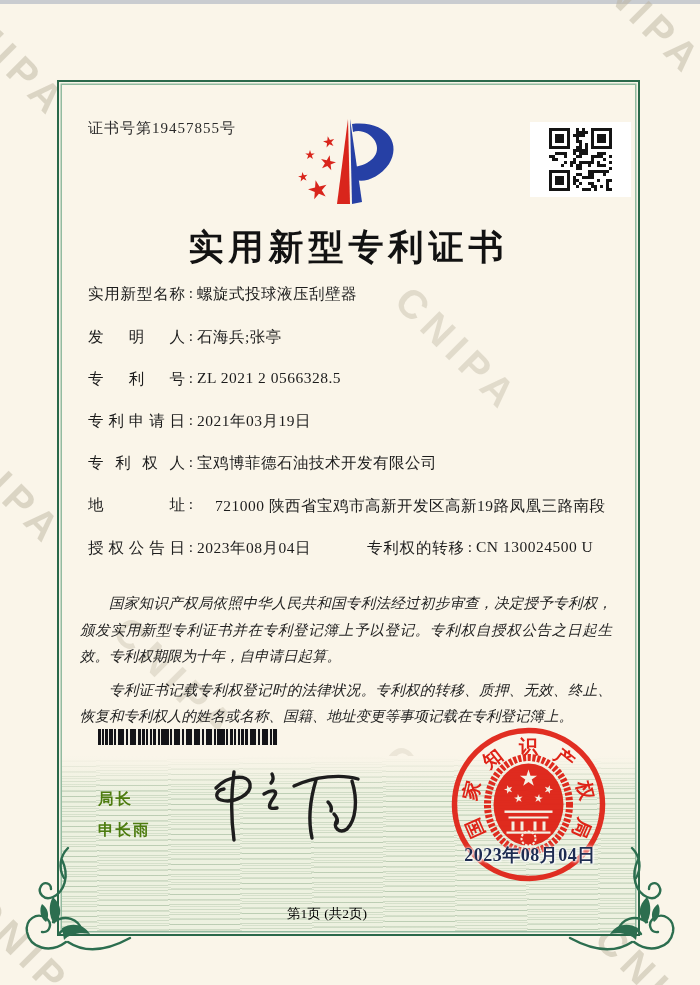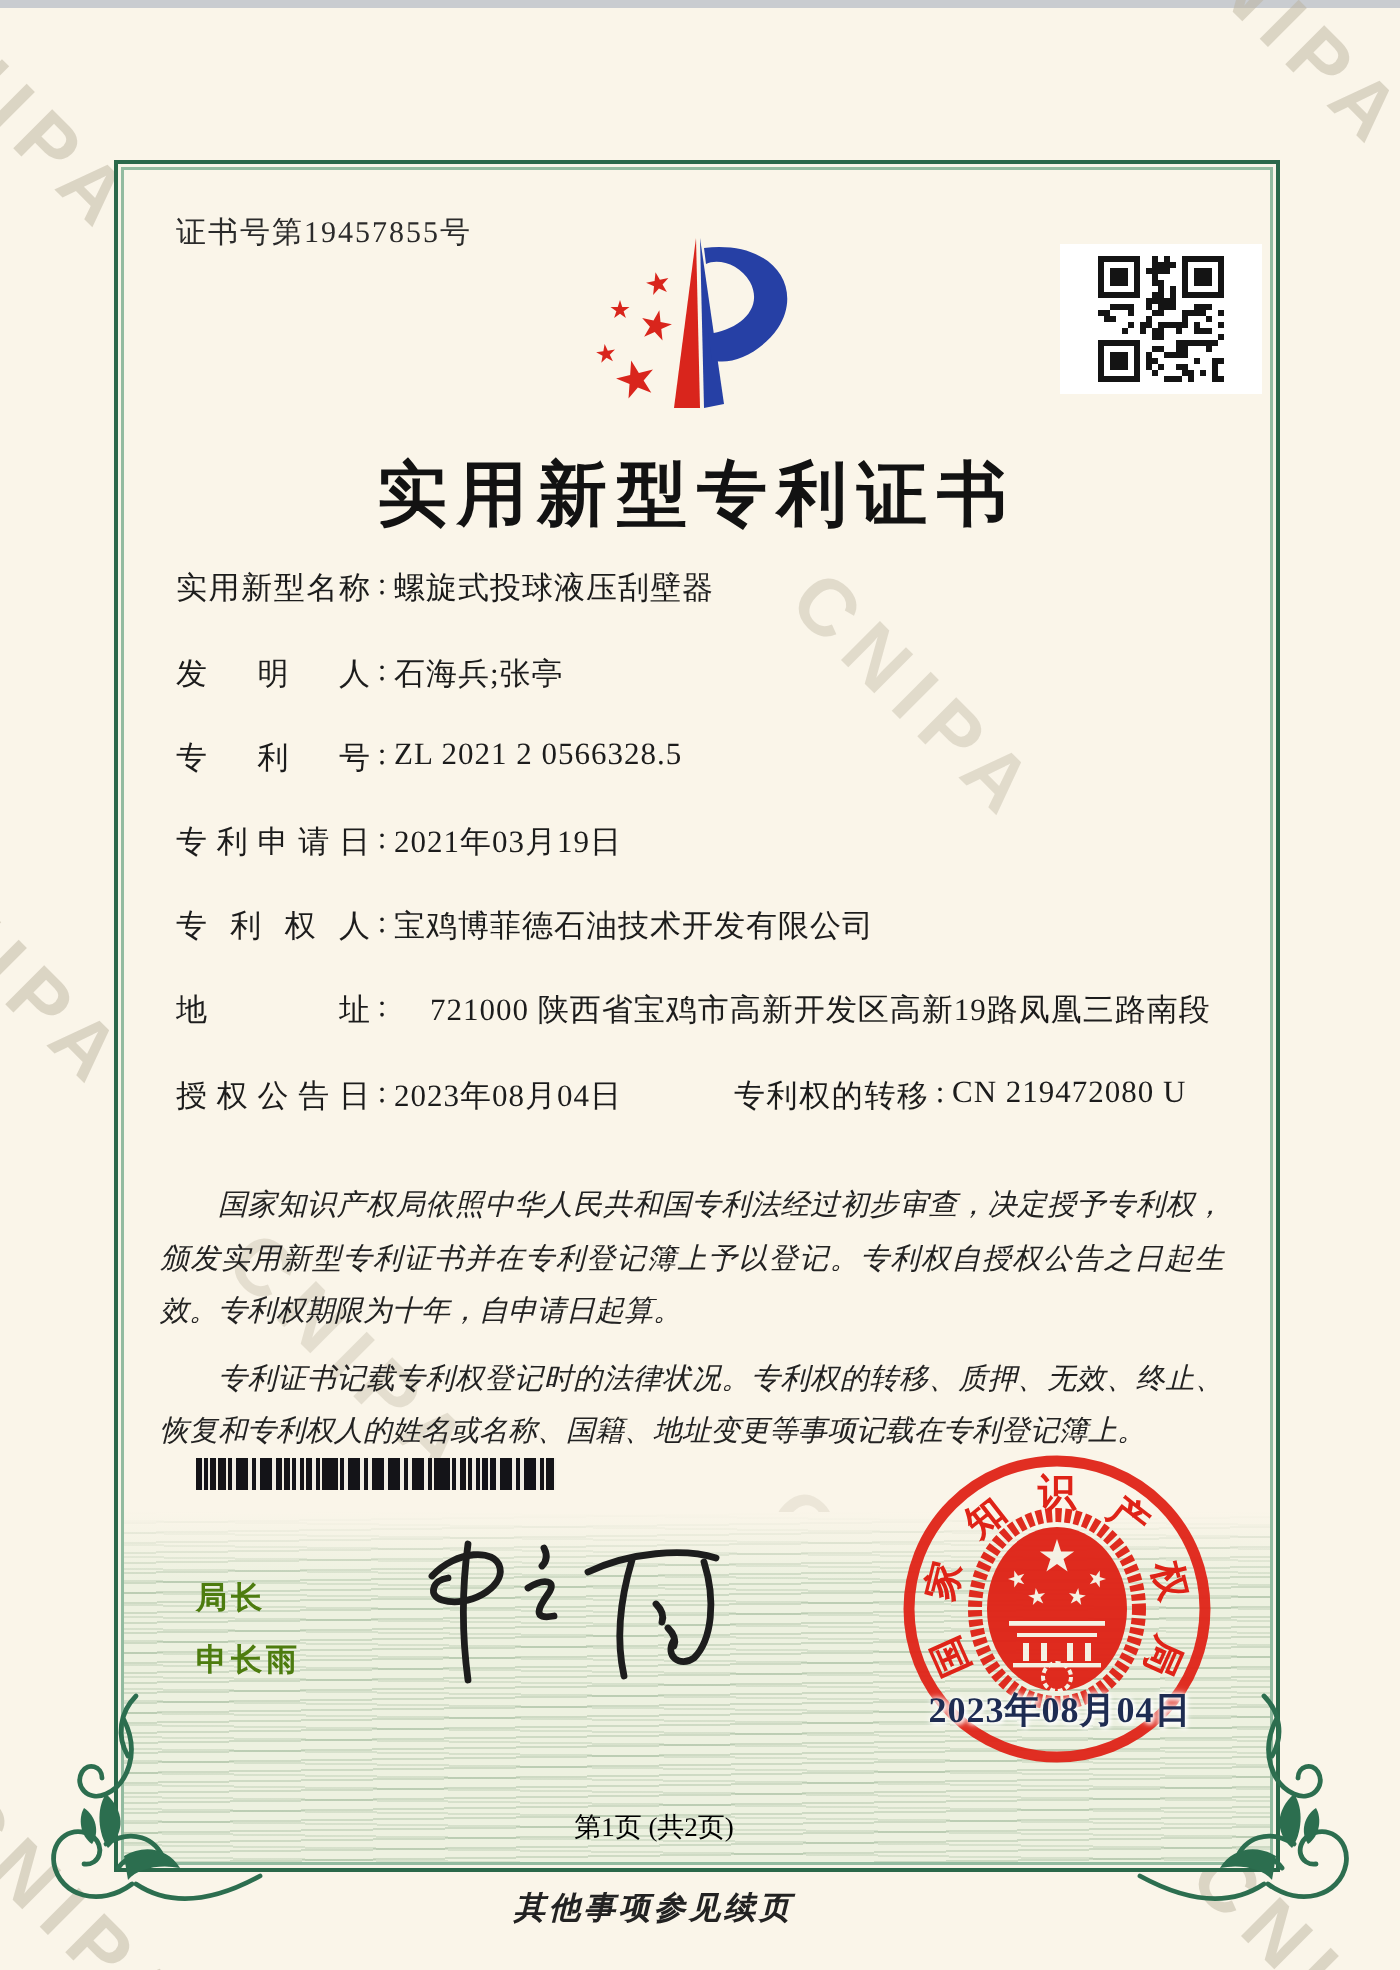--- a/index.html
+++ b/index.html
@@ -31,21 +31,21 @@
   }
   .waveband-fade {
     position:absolute; left:60px; top:756px; width:577px; height:34px;
     background:linear-gradient(#faf5e9, rgba(250,245,233,0));
   }
   .ornament { position:absolute; width:126px; height:126px; }
   .ornament svg { width:100%; height:100%; }
   .orn-bl { left:6px; top:842px; }
   .orn-br { left:568px; top:842px; transform:scaleX(-1); }
 
-  .cert-number { position:absolute; left:88px; top:107px; font-size:15px; color:#2b2b2b; letter-spacing:1px; }
+  .cert-number { position:absolute; left:88px; top:119px; font-size:15px; color:#2b2b2b; letter-spacing:1px; }
 
   .logo { position:absolute; left:290px; top:114px; width:122px; height:94px; }
   .qr-pad { position:absolute; left:530px; top:122px; width:101px; height:75px; background:#fff; }
   .qr { position:absolute; left:19px; top:6px; width:63px; height:63px; }
 
   .title {
     position:absolute; left:57px; top:212px; width:583px; text-align:center;
     font-size:35px; font-weight:bold; letter-spacing:5px; color:#121212;margin-top:12px;
   }
 
@@ -313,21 +313,21 @@
     </div>
     <div class="frow" style="top:453px;">
       <span class="flabel">专利权人</span><span class="fcolon">:</span><span class="fvalue">宝鸡博菲德石油技术开发有限公司</span>
     </div>
     <div class="frow" style="top:495px;">
       <span class="flabel">地址</span><span class="fcolon">:</span><span class="fvalue fvalue-wrap">721000 陕西省宝鸡市高新开发区高新19路凤凰三路南段</span>
     </div>
     <div class="frow" style="top:538px;">
       <span class="flabel">授权公告日</span><span class="fcolon">:</span><span class="fvalue">2023年08月04日</span>
       <span class="frow2">
-        <span class="flabel">专利权的转移</span><span class="fcolon">:</span><span class="fvalue">CN 219472080 U</span>
+        <span class="flabel">专利权的转移</span><span class="fcolon">:</span><span class="fvalue">CN 130024500 U</span>
       </span>
     </div>
   </div>
 
   <div class="paras">
     <p>国家知识产权局依照中华人民共和国专利法经过初步审查，决定授予专利权，颁发实用新型专利证书并在专利登记簿上予以登记。专利权自授权公告之日起生效。专利权期限为十年，自申请日起算。</p>
     <p>专利证书记载专利权登记时的法律状况。专利权的转移、质押、无效、终止、恢复和专利权人的姓名或名称、国籍、地址变更等事项记载在专利登记簿上。</p>
   </div>
 
   <div class="barcode"></div>
@@ -399,15 +399,14 @@
           </g>
         <g transform="rotate(114)">
             <text y="-52">局</text>
           </g>
       </g>
     </svg>
     <div class="seal-date">2023年08月04日</div>
   </div>
 
   <div class="page-footer">第1页 (共2页)</div>
-  <div class="cont-note">其他事项参见续页</div>
 
 </div>
 
 </body></html>

